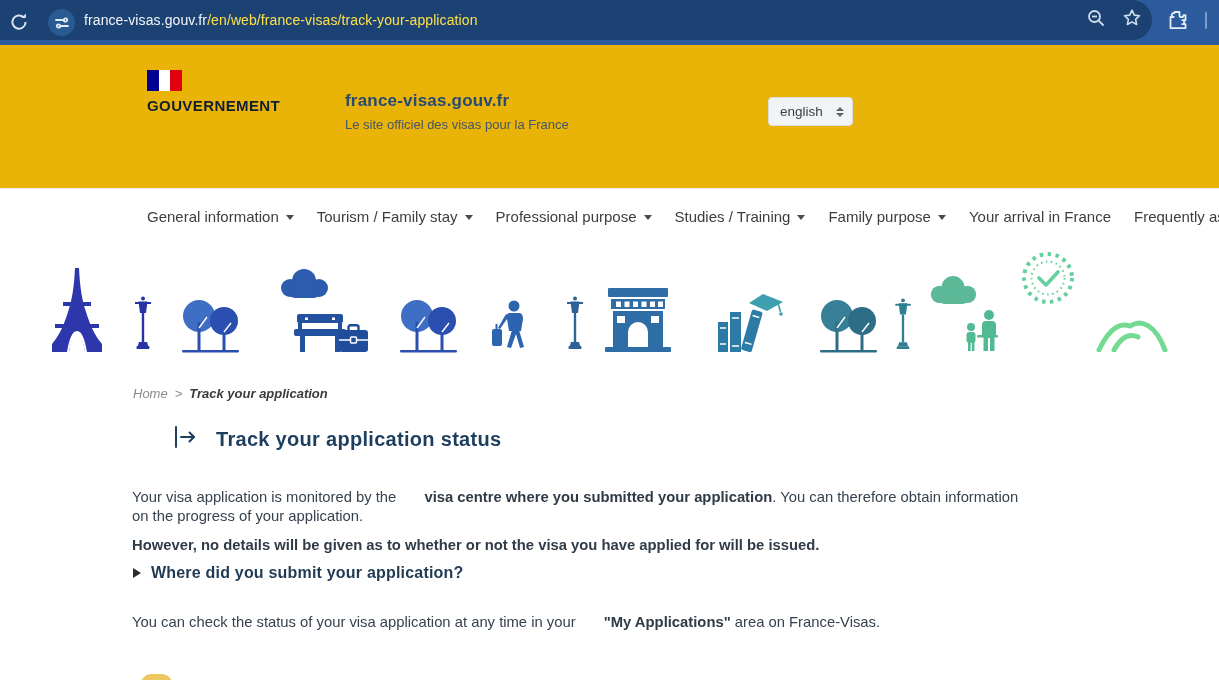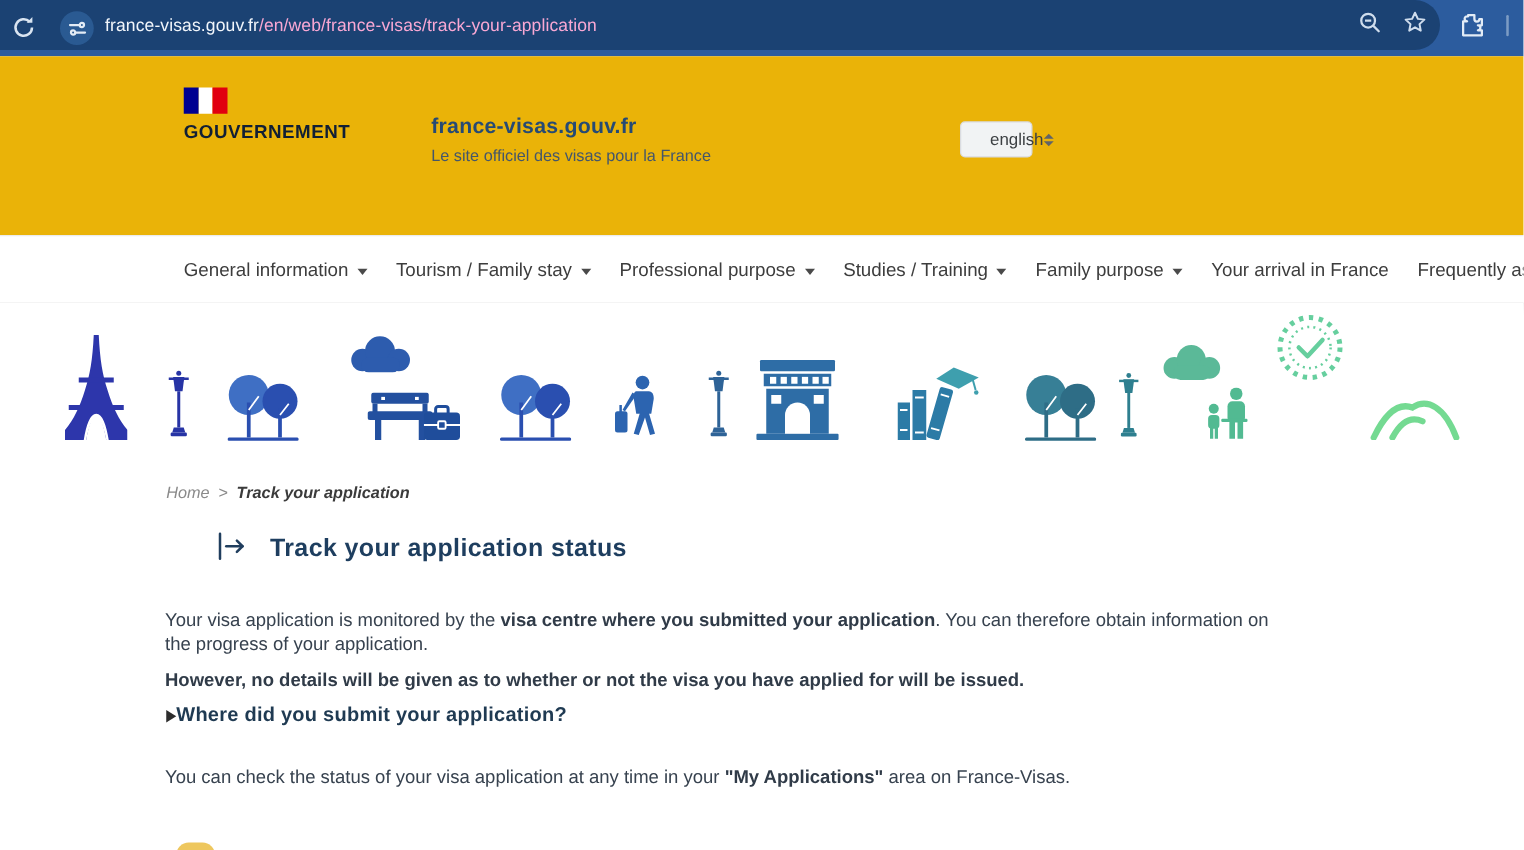--- a/index.html
+++ b/index.html
@@ -9,36 +9,36 @@
     background:#fff; font-family:"Liberation Sans", sans-serif;
   }
 
   
   .chrome { position:absolute; top:0; left:0; width:1219px; height:45px; background:#2c5c9e; }
   .chrome-dark { position:absolute; top:0; left:0; width:1152px; height:40px; background:#1b4273; border-radius:0 20px 20px 0; }
   .reload-btn { position:absolute; left:8px; top:11px; width:22px; height:22px; cursor:pointer; }
   .siteinfo-chip { position:absolute; left:48px; top:9px; width:27px; height:27px; border-radius:50%; background:#2a5a92; display:flex; align-items:center; justify-content:center; }
   .url-text { position:absolute; left:84px; top:0; height:40px; display:flex; align-items:center; font-size:14px; letter-spacing:.1px; white-space:nowrap; }
   .url-domain { color:#f2f6fb; }
-  .url-path { color:#f9a8d4; }
+  .url-path { color:#fde047; }
   .omni-icons { position:absolute; top:0; height:40px; display:flex; align-items:center; gap:16px; left:1086px; }
   .ext-icon { position:absolute; left:1168px; top:10px; }
   .toolbar-divider { position:absolute; left:1205px; top:12px; width:2px; height:17px; background:#7d9cc4; border-radius:1px; }
 
   
   .header { position:absolute; top:45px; left:0; width:1219px; height:143px; background:#eab308; }
   .logo { position:absolute; left:147px; top:25px; }
   .flag { display:flex; width:35px; height:21px; }
   .flag span { flex:1; }
   .brand { margin-top:6px; font-size:15px; font-weight:bold; letter-spacing:.4px; color:#111f35; }
   .motto { margin-top:6px; font-family:"DejaVu Serif", serif; font-style:italic; font-size:8.5px; line-height:10px; color:#18233a; }
   .site-title-block { position:absolute; left:345px; top:46px; }
   .site-title { font-size:17px; font-weight:bold; color:#264a74; letter-spacing:.2px; }
   .site-subtitle { margin-top:6px; font-size:13px; color:#44566b; }
-  .lang-select { position:absolute; left:768px; top:52px; width:58px; height:29px; background:#f1f3f4; border:1px solid #dadce0; border-radius:4px; display:flex; align-items:center; padding:0 8px 0 23px; cursor:pointer; }
+  .lang-select { position:absolute; left:768px; top:52px; width:85px; height:29px; background:#f1f3f4; border:1px solid #dadce0; border-radius:4px; display:flex; align-items:center; padding:0 8px 0 11px; cursor:pointer; }
   .lang-value { font-size:13.5px; color:#3c4043; flex:1; }
   .updown { display:flex; flex-direction:column; gap:2px; align-items:center; }
   .updown i { display:block; width:0; height:0; border-left:4px solid transparent; border-right:4px solid transparent; }
   .updown .up { border-bottom:4px solid #5f6368; }
   .updown .down { border-top:4px solid #5f6368; }
 
   
   .nav { position:absolute; top:188px; left:0; width:1219px; height:54px; background:#fff; border-top:1px solid #ececec; }
   .nav-inner { position:absolute; left:147px; top:0; height:54px; display:flex; align-items:center; gap:23px; }
   .nav-item { display:flex; align-items:center; gap:7px; font-size:15px; color:#3d3d3d; cursor:pointer; white-space:nowrap; }
@@ -52,22 +52,22 @@
   
   .breadcrumb { position:absolute; left:133px; top:386px; font-size:13px; color:#8a8a8a; display:flex; gap:7px; align-items:center;font-style:italic; }
   .breadcrumb .home { color:#8a8a8a; cursor:pointer; }
   .breadcrumb .current { color:#3b3b3b; font-weight:bold; }
   .title-row { position:absolute; left:174px; top:424px; display:flex; align-items:center; gap:18px; }
   .page-title { font-size:20px; font-weight:bold; color:#1e3e5f; letter-spacing:.3px; }
   .para { position:absolute; left:132px; width:900px; font-size:14.8px; line-height:18.5px; color:#37424f; }
   .p1 { top:488px; }
   .p2 { top:536px; font-weight:bold; color:#303b48; }
   .p3 { top:613px; }
-  .para b { color:#303b48; }
-  .details-row { position:absolute; left:133px; top:564px; display:flex; align-items:center; cursor:pointer; }
+  .para b { color:#303b48;margin-left:24px; }
+  .details-row { position:absolute; left:133px; top:564px; display:flex; align-items:center; gap:10px; cursor:pointer; }
   .tri { width:0; height:0; border-top:5.5px solid transparent; border-bottom:5.5px solid transparent; border-left:8px solid #2d2d2d; }
   .details-label { font-size:16px; font-weight:bold; color:#1f3a52; letter-spacing:.2px; }
   .bottom-icon { position:absolute; left:141px; top:674px; width:31px; height:10px; border-radius:15px 15px 0 0; background:#eec75e; }
 </style>
 </head>
 <body>
 
 <div class="page">
 
   <div class="chrome">

